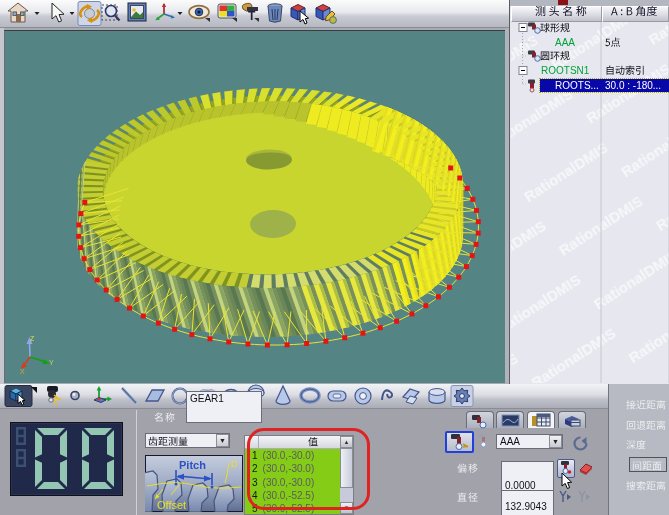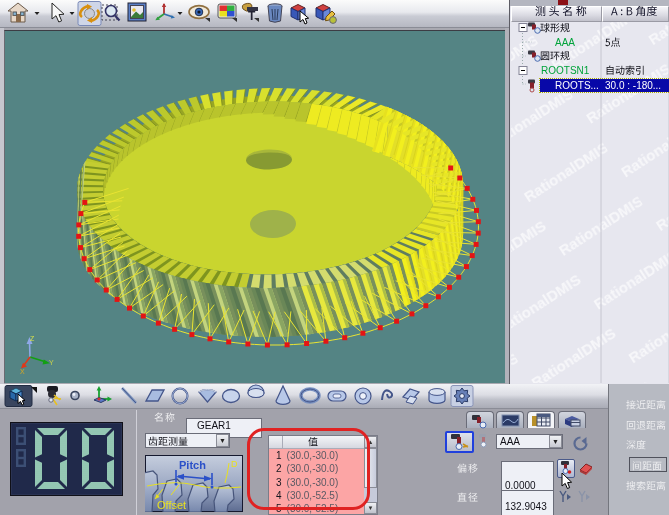--- a/index.html
+++ b/index.html
@@ -865,21 +865,21 @@
 <line x1="2" y1="59" x2="111" y2="59"></line>
 <line x1="2" y1="61" x2="111" y2="61"></line>
 <line x1="2" y1="63" x2="111" y2="63"></line>
 <line x1="2" y1="65" x2="111" y2="65"></line>
 <line x1="2" y1="67" x2="111" y2="67"></line>
 <line x1="2" y1="69" x2="111" y2="69"></line>
 <line x1="2" y1="71" x2="111" y2="71"></line>
 </g>
 </svg>
 
-<div class="fld" style="left:186px;top:34px;width:76px;height:20px;padding:1px 10px">GEAR1</div>
+<div class="fld" style="left:186px;top:7px;width:76px;height:32px;padding:1px 3px">GEAR1</div>
 
 <div class="fld" style="left:145px;top:49px;width:85px;height:15px;padding:0 2px;background:#eef0f6">
         <span style="position:absolute;right:0;top:0;width:13px;height:13px;background:linear-gradient(#f0f1f4,#c8cad2);border:1px solid #8a8c96;text-align:center;line-height:11px;font-size:7px;color:#222">▼</span>
       </div>
 
 <svg width="98" height="57" style="position:absolute;left:145px;top:71px">
 <defs>
           <linearGradient id="bgim" x1="0" y1="0" x2="0" y2="1">
 <stop offset="0" stop-color="#c6cede"></stop>
             <stop offset="0.6" stop-color="#97a4c0"></stop>
@@ -912,21 +912,21 @@
 <path d="M 84 8 L 82 20 L 80 28"></path>
 <path d="M 18 34 L 10 44 M 34 30 L 26 40"></path>
 </g>
 <path d="M 10 44 l 1.5 -5 l 3 3 Z" fill="#e8e020"></path>
 <circle cx="31" cy="29" r="1.5" fill="#2b50c8"></circle>
         <circle cx="67" cy="32" r="1.5" fill="#2b50c8"></circle>
 <text x="86" y="12" fill="#e8e020" font-family="Liberation Sans,sans-serif" font-size="9">D</text>
 <text x="12" y="54" fill="#e8e020" font-family="Liberation Sans,sans-serif" font-size="11">Offset</text>
 </svg>
 
-<div class="abs" style="left:268px;top:51px;width:110px;height:80px;background:#fca5a5;border:1px solid #7a7c88">
+<div class="abs" style="left:244px;top:51px;width:110px;height:80px;background:#84cc16;border:1px solid #7a7c88">
  <div style="position:absolute;left:0;top:0;width:97px;height:13px;display:flex">
   <div style="width:14px;height:13px;background:linear-gradient(#f4f5f8,#d6d8e0);border-right:1px solid #aaacb8;border-bottom:1px solid #aaacb8"></div>
   <div style="flex:1;height:13px;background:linear-gradient(#f4f5f8,#d6d8e0);border-bottom:1px solid #aaacb8;text-align:center;font-size:10px;line-height:13px;color:#15151d"></div>
  </div>
  <div style="position:absolute;right:0;top:0;width:13px;height:78px;background:#c6cada">
   <div style="position:absolute;top:0;width:13px;height:12px;background:linear-gradient(#f0f1f4,#c0c2cc);border:1px solid #8a8c96;font-size:6px;text-align:center;line-height:10px;color:#333">▲</div>
   <div style="position:absolute;top:12px;width:13px;height:40px;background:linear-gradient(90deg,#eef0f4,#c8ccdc);border:1px solid #8a8c96"></div>
   <div style="position:absolute;bottom:0;width:13px;height:12px;background:linear-gradient(#f0f1f4,#c0c2cc);border:1px solid #8a8c96;font-size:6px;text-align:center;line-height:10px;color:#333">▼</div>
  </div>
  <div style="position:absolute;left:0;top:13px;width:97px;font-size:10px;color:#5a5a64;line-height:13.3px">

